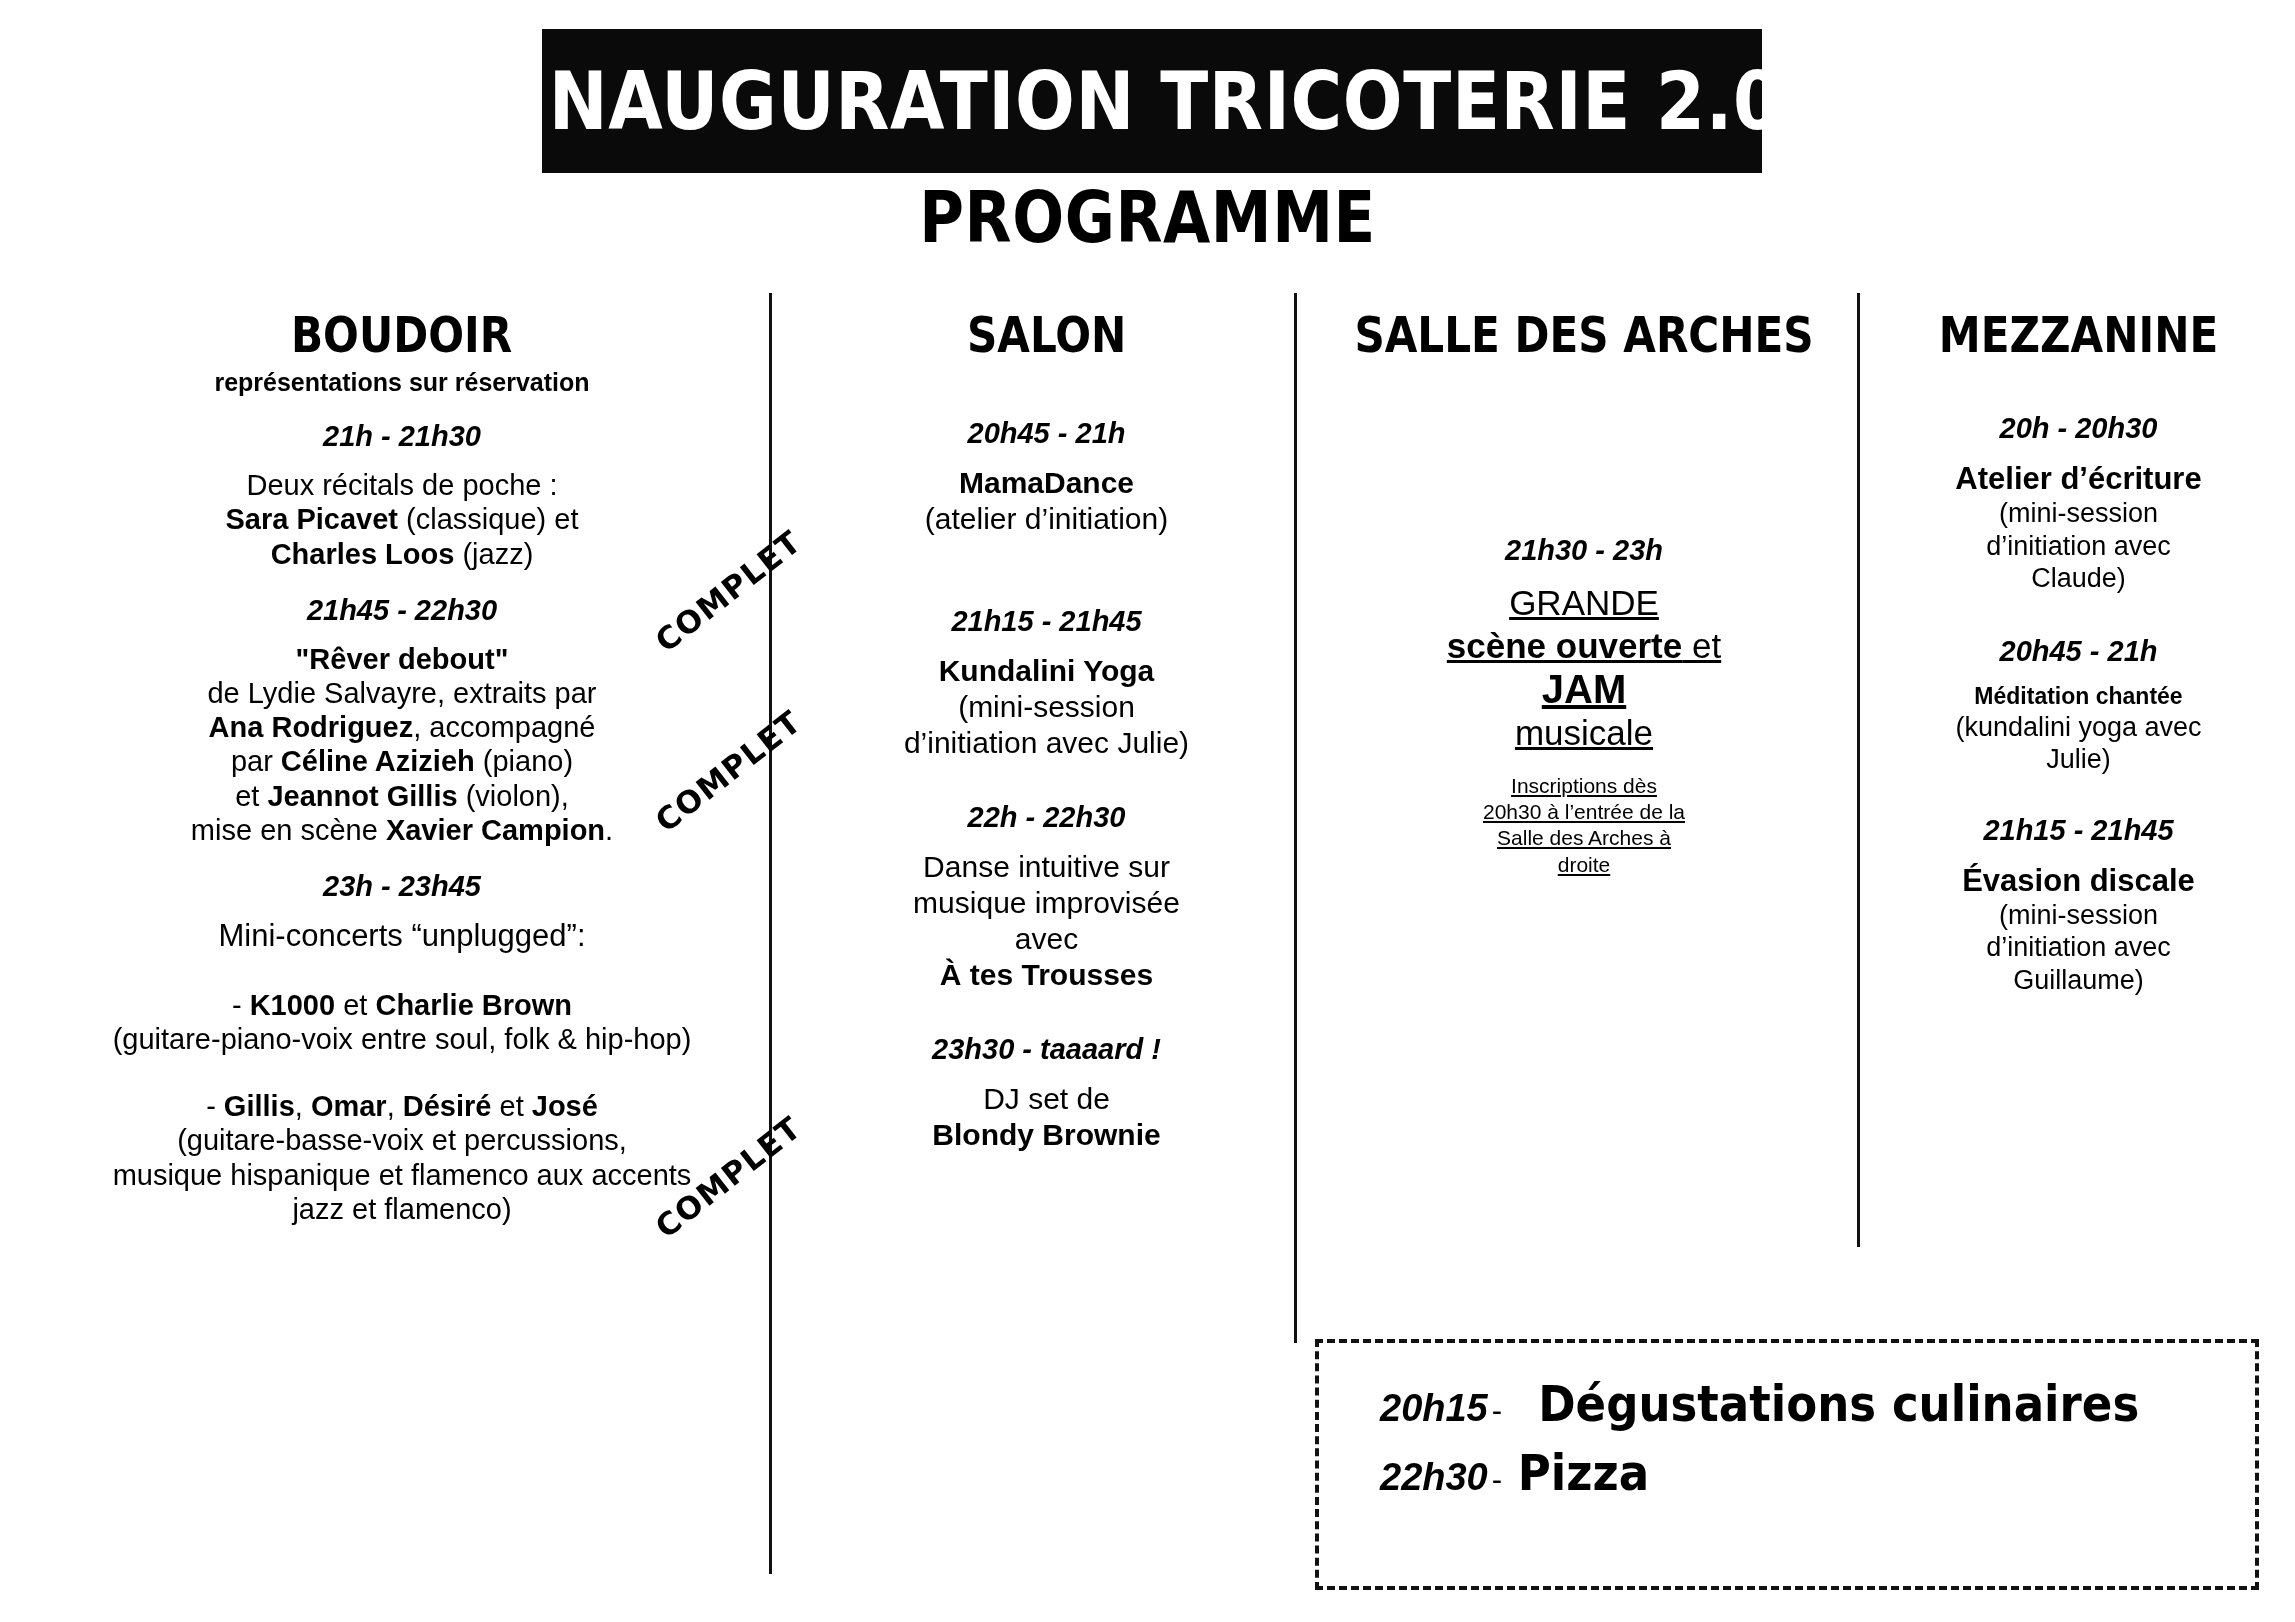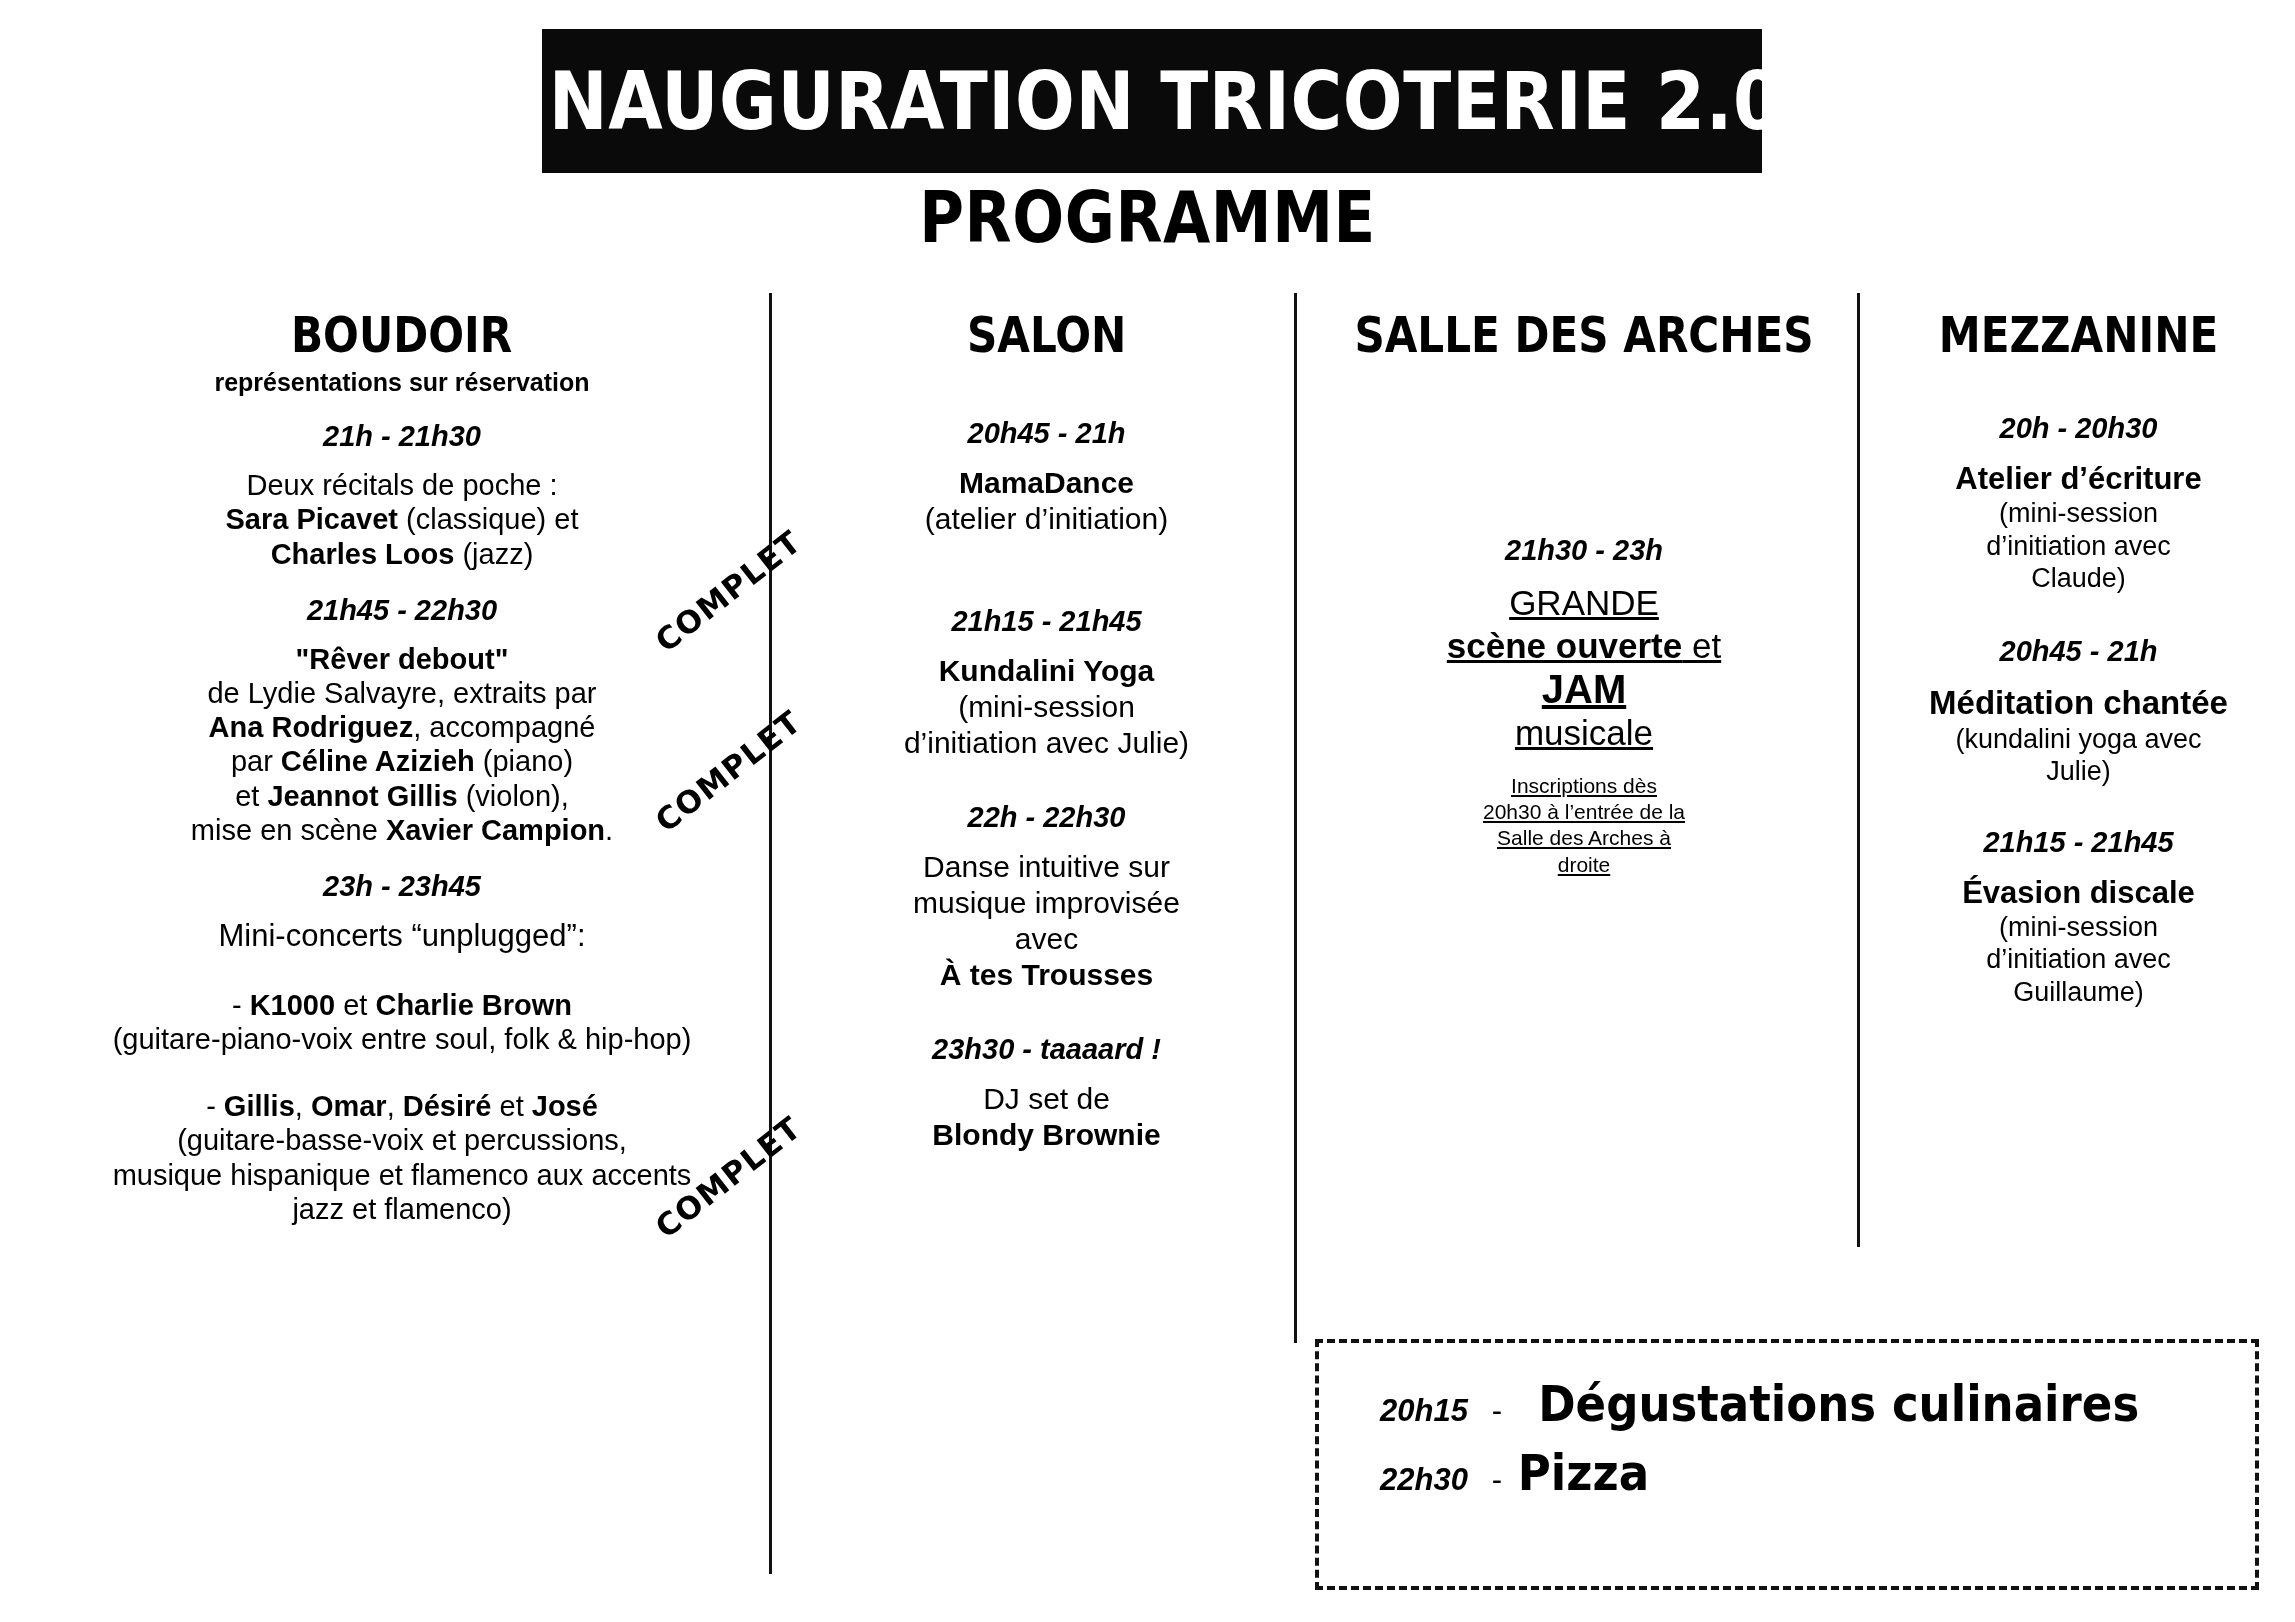--- a/index.html
+++ b/index.html
@@ -162,21 +162,21 @@
     padding: 20.4px 0 0 0;
   }
   .food-row {
     display: flex;
     align-items: baseline;
     margin: 12.3px 0 0 61px;
   }
   .food-time {
     font-weight: bold;
     font-style: italic;
-    font-size: 31px;
+    font-size: 38px;
     width: 109px;
   }
   .food-dash { font-size: 31px; padding: 0 9.5px 0 2.7px; }
   .food-label {
     font-family: "DejaVu Sans", sans-serif;
     font-weight: bold;
     font-size: 49px;
   }
   .food-label span { display: inline-block; transform: scaleX(0.92); }
 </style>
@@ -290,21 +290,21 @@
       <div class="time" style="margin-top:48px">20h - 20h30</div>
       <div class="entry mezz-entry">
         <div class="b" style="font-size:31px">Atelier d’écriture</div>
         <div>(mini-session</div>
         <div>d’initiation avec</div>
         <div>Claude)</div>
       </div>
 
       <div class="time" style="margin-top:41px">20h45 - 21h</div>
       <div class="entry mezz-entry">
-        <div class="b" style="font-size:33px">Méditation chantée</div>
+        <div class="b" style="font-size:23px">Méditation chantée</div>
         <div>(kundalini yoga avec</div>
         <div>Julie)</div>
       </div>
 
       <div class="time" style="margin-top:38px">21h15 - 21h45</div>
       <div class="entry mezz-entry">
         <div class="b" style="font-size:31px">Évasion discale</div>
         <div>(mini-session</div>
         <div>d’initiation avec</div>
         <div>Guillaume)</div>

